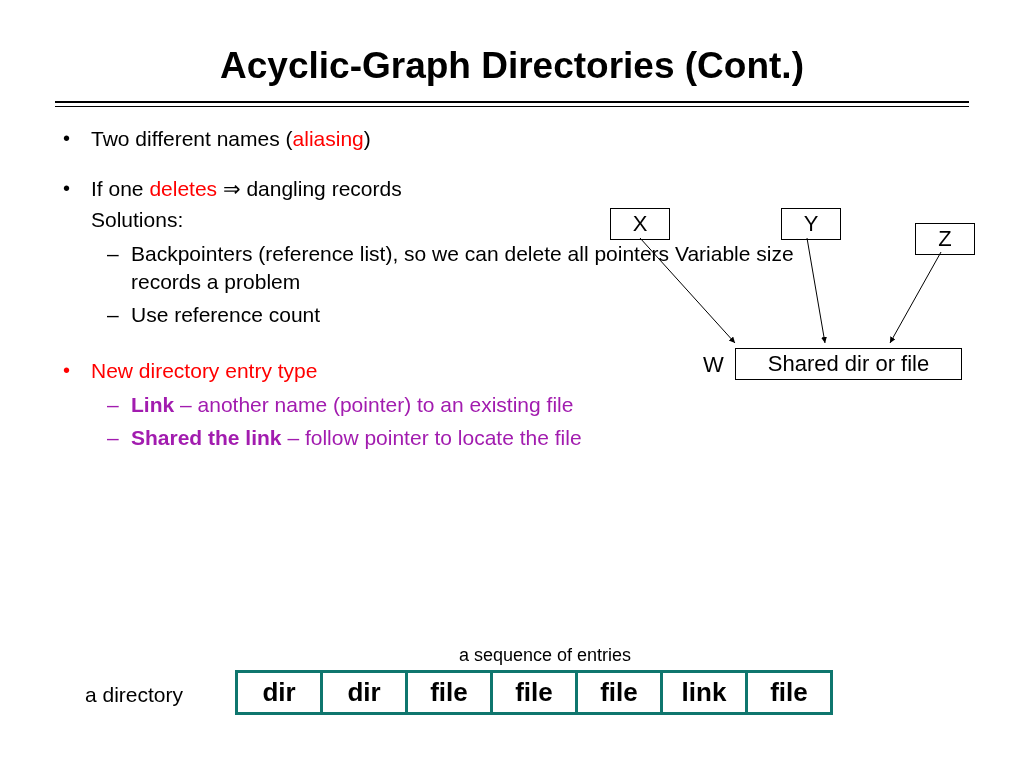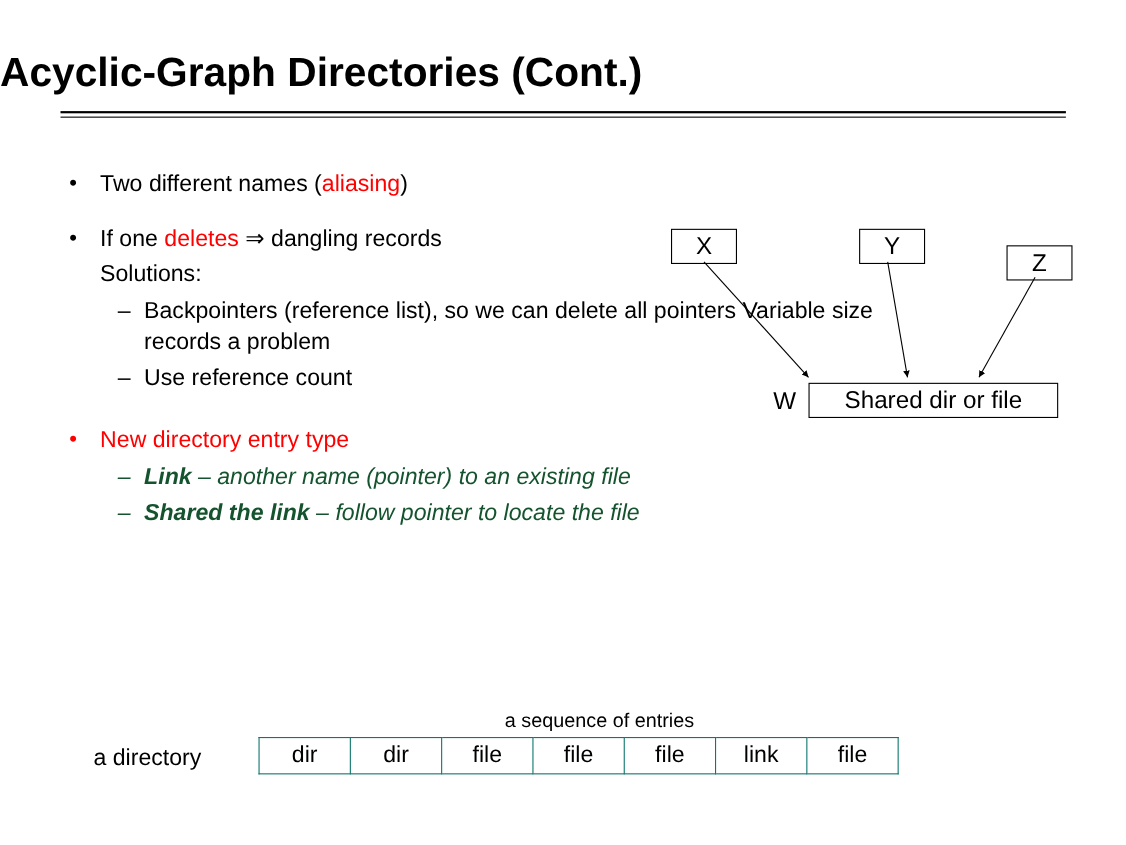--- a/index.html
+++ b/index.html
@@ -12,36 +12,36 @@
     color: #000;
     position: relative;
     overflow: hidden;
   }
   .slide {
     position: relative;
     width: 1024px;
     height: 768px;
   }
   .title {
-    text-align: left;
+    text-align: center;
     font-weight: bold;
     font-size: 37px;
     margin-top: 45px;
     margin-bottom: 14px;
   }
   .hr-double {
     margin: 0 55px;
     border: 0;
     border-top: 2px solid #000;
     border-bottom: 1px solid #000;
     height: 3px;
     padding: 0;
   }
   .content {
-    margin: 47px 0 0 55px;
+    margin: 18px 0 0 55px;
     font-size: 21px;
     line-height: 1.35;
     width: 740px;
   }
   ul.level1 {
     list-style: none;
     padding: 0;
     margin: 0;
   }
   ul.level1 > li {
@@ -135,25 +135,26 @@
     font-size: 21px;
     padding: 4px 10px 0 0;
     white-space: nowrap;
     align-self: center;
     width: 140px;
   }
   .seq-table {
     border-collapse: collapse;
   }
   .seq-table td {
-    border: 1px solid #0f766e;
-    font-size: 21px;
+    border: 3px solid #0f766e;
+    font-size: 26px;
     text-align: center;
     padding: 4px 0;
     width: 82px;
+    font-weight: bold;
   }
 </style>
 </head>
 <body>
 
 <div class="slide">
 
   <div class="title">Acyclic-Graph Directories (Cont.)</div>
   <hr class="hr-double">
 
@@ -169,21 +170,21 @@
         <ul class="level2">
           <li>Backpointers (reference list), so we can delete all pointers Variable size records a problem</li>
           <li>Use reference count</li>
         </ul>
       </li>
 
       <div class="spacer"></div>
 
       <li class="red-bullet">
         <span class="red">New directory entry type</span>
-        <ul class="level2" style="color:#14532d;font-style:italic;">
+        <ul class="level2" style="color:#a21caf;">
           <li>
             <span class="bold">Link</span><span> – another name (pointer) to an existing file</span>
           </li>
           <li>
             <span class="bold">Shared the link</span><span> – follow pointer to locate the file</span>
           </li>
         </ul>
       </li>
     </ul>
   </div>

